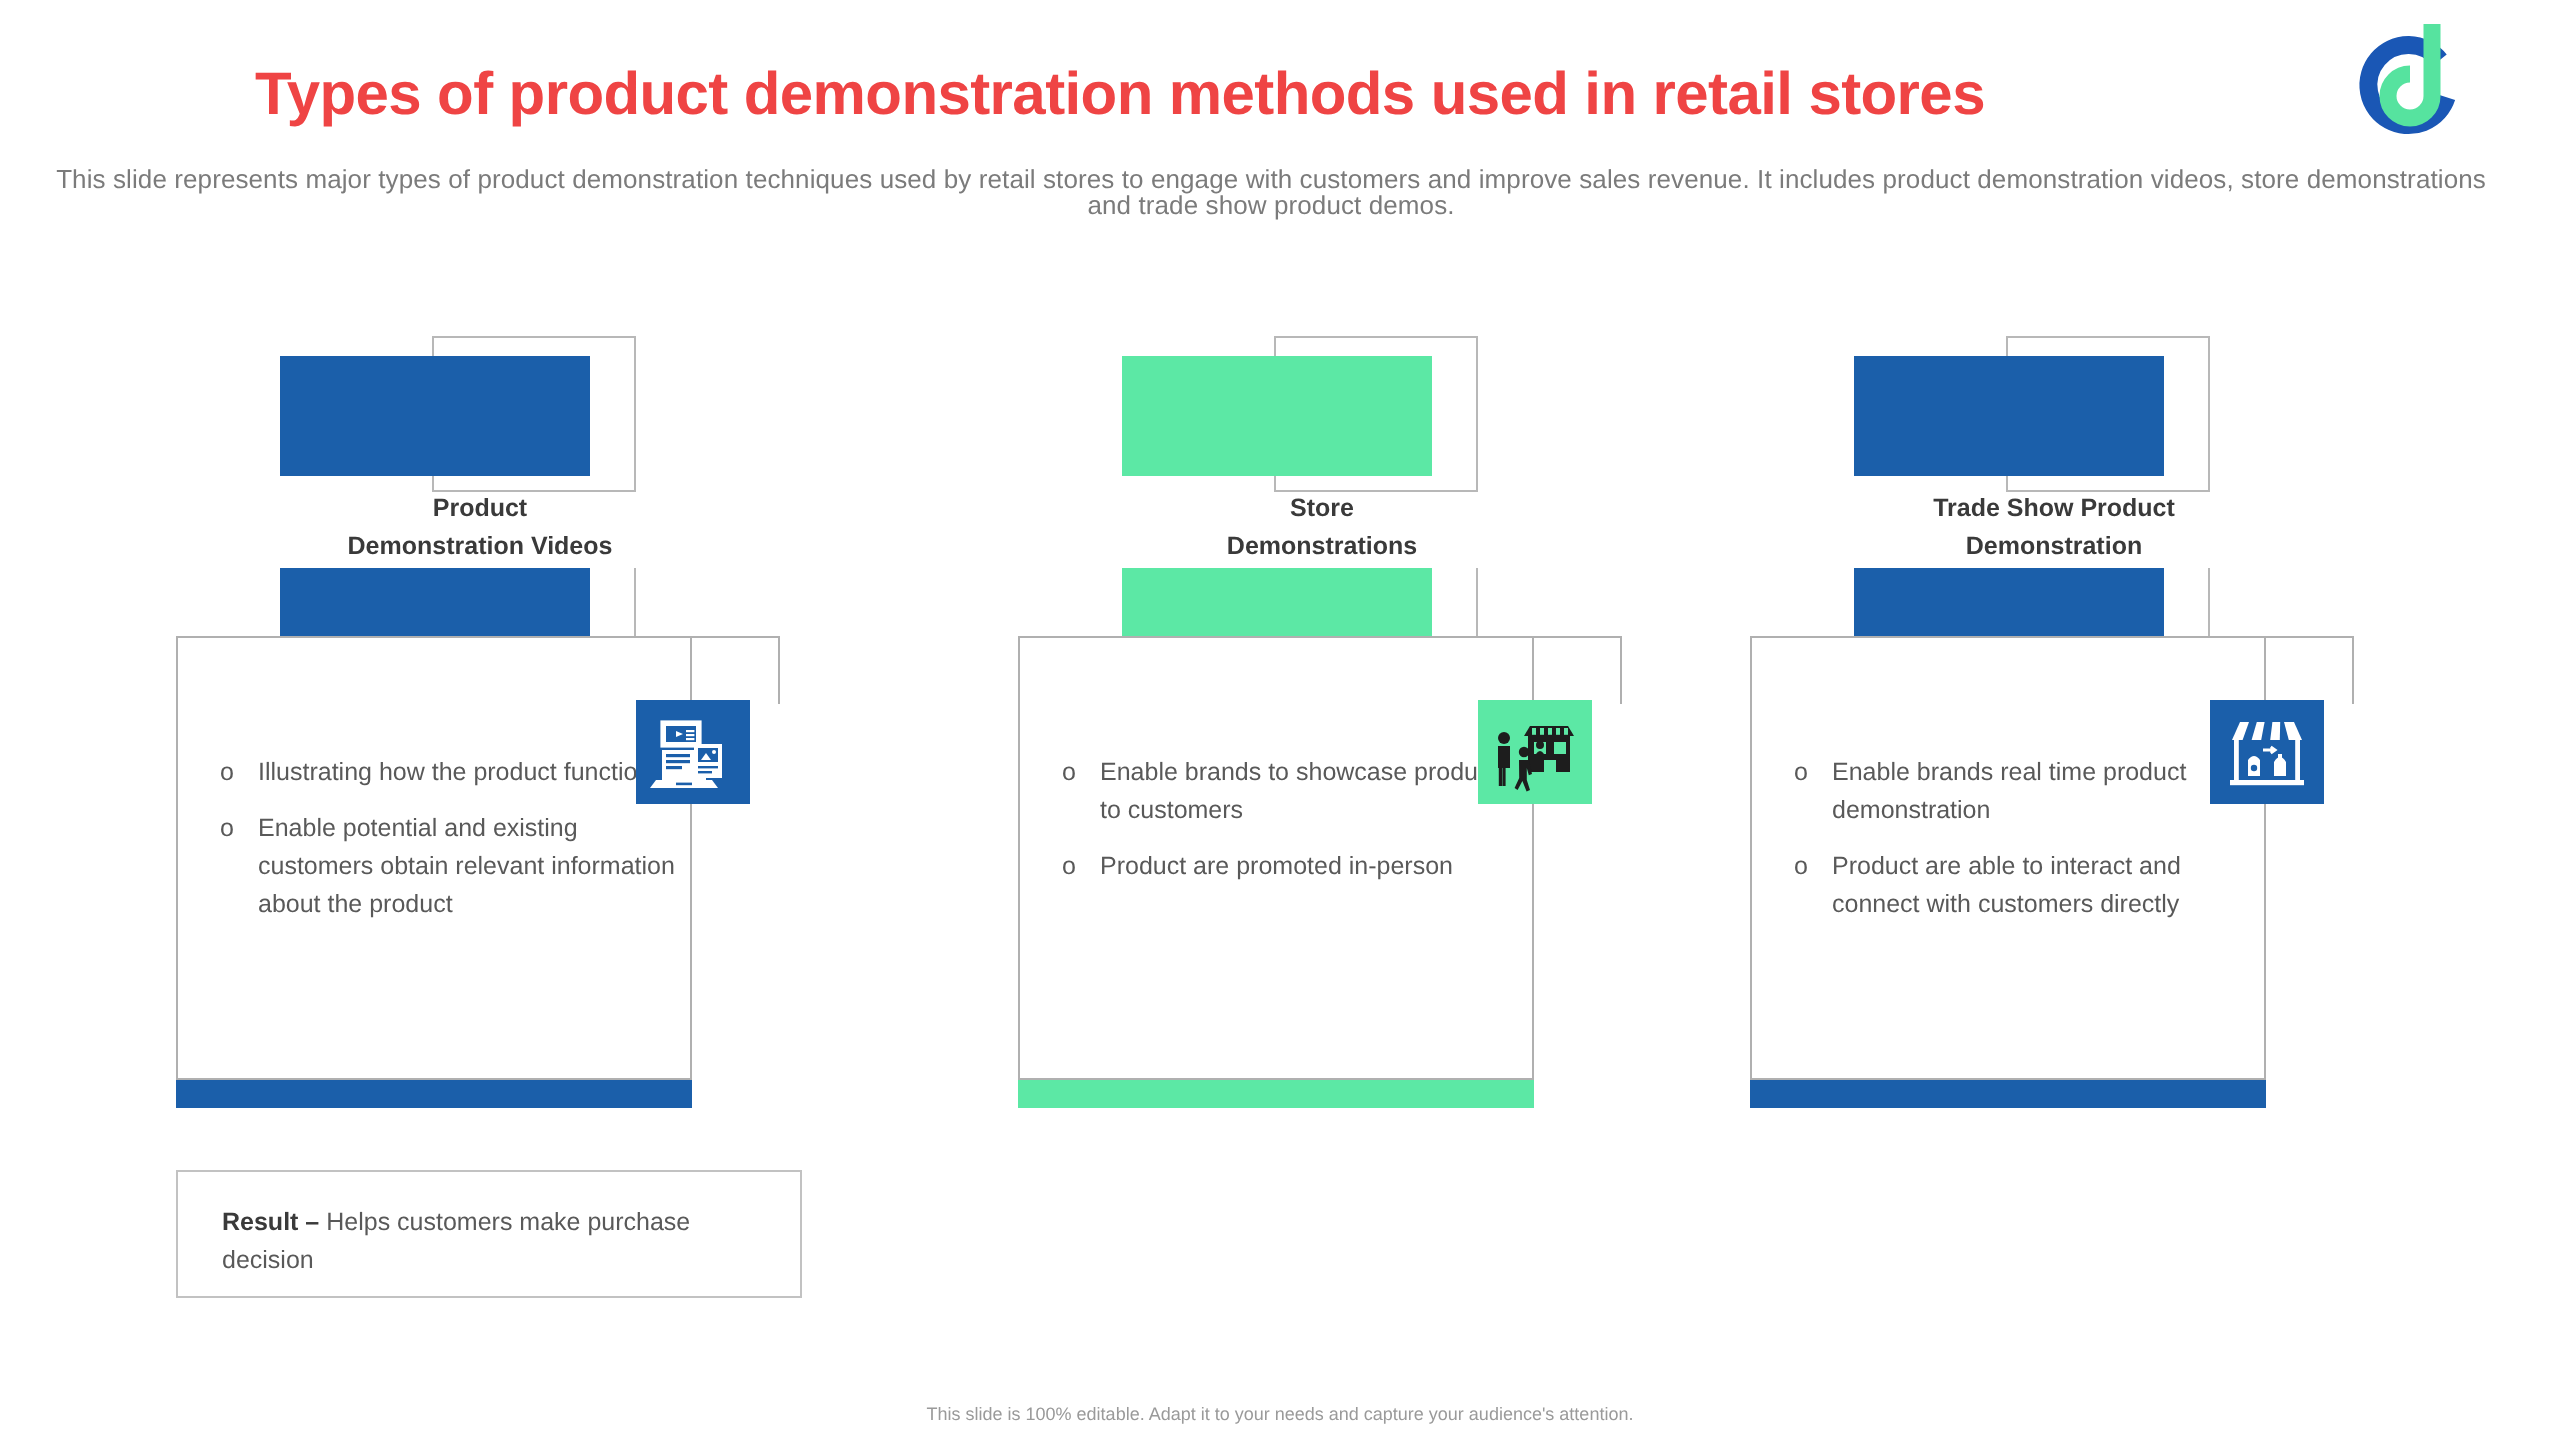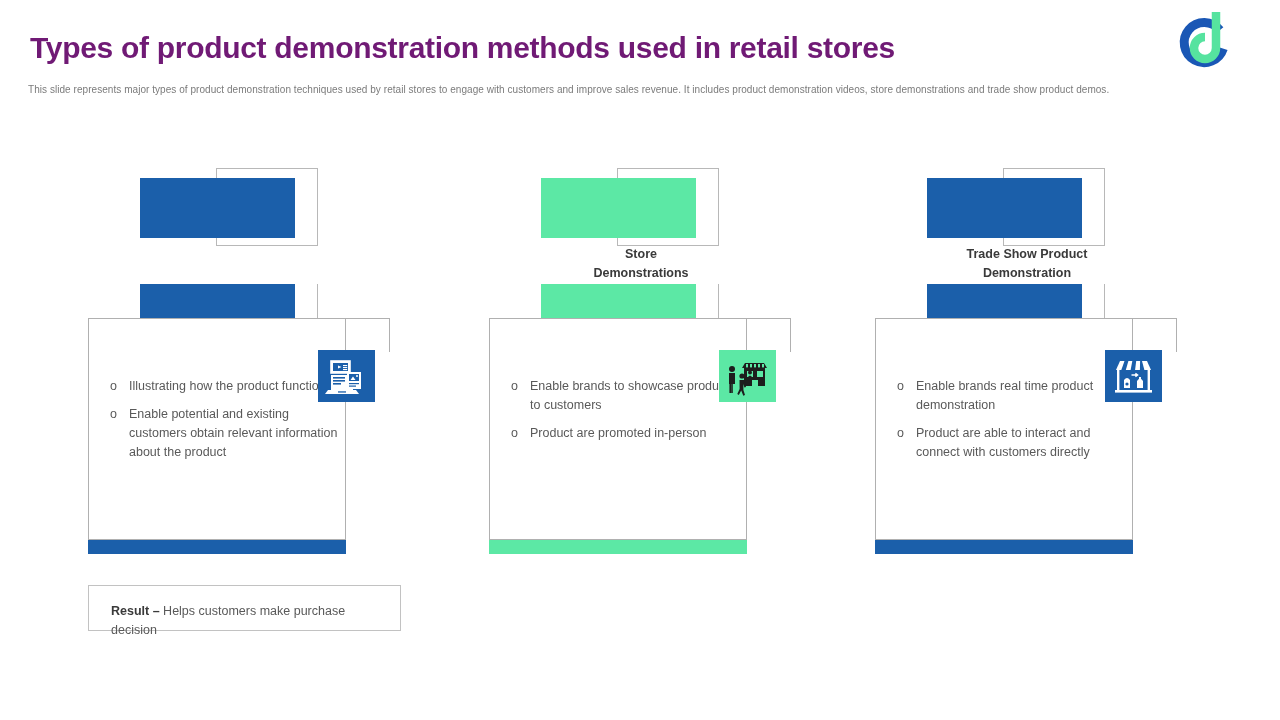--- a/index.html
+++ b/index.html
@@ -8,39 +8,41 @@
     background: #ffffff;
     font-family: "Liberation Sans", sans-serif;
     overflow: hidden;
   }
   #slide { position: relative; width: 1280px; height: 720px; background: #fff; }
 
   
   .title {
     position: absolute; left: 30px; top: 30px;
     width: 1060px;
-    font-size: 30px; font-weight: bold; color: #701a75;
+    font-size: 30px; font-weight: bold; color: #ef4444;
     letter-spacing: -0.3px;
     line-height: 36px;
     white-space: nowrap;
+    text-align: center;
   }
   .subtitle {
     position: absolute; left: 28px; top: 83px;
     width: 1215px;
-    font-size: 10px; color: #7b7b7b; line-height: 13px;
+    font-size: 13px; color: #7b7b7b; line-height: 13px;
     letter-spacing: 0.05px;
+    text-align: center;
   }
 
   
   .logo { position: absolute; right: 34px; top: 8px; width: 70px; height: 72px; }
 
   
   .col { position: absolute; top: 0; height: 720px; }
   .col-1 { left: 88px;  width: 300px; }
-  .col-2 { left: 489px; width: 300px; }
+  .col-2 { left: 509px; width: 300px; }
   .col-3 { left: 875px; width: 300px; }
 
   
   .ghost-top {
     position: absolute; left: 128px; top: 168px;
     width: 102px; height: 78px;
     border: 1px solid #b8b8b8;
     border-left: none;
   }
   .ghost-top-l {
@@ -109,21 +111,21 @@
 
   .icon-box {
     position: absolute; left: 230px; top: 350px;
     width: 57px; height: 52px;
   }
   .icon-box svg { display: block; width: 100%; height: 100%; }
 
   
   .result {
     position: absolute; left: 0px; top: 585px;
-    width: 313px; height: 46px;
+    width: 313px; height: 64px;
     border: 1px solid #c2c2c2;
     background: #fff;
   }
   .result-text {
     position: absolute; left: 22px; top: 16px;
     width: 280px;
     font-size: 12.5px; line-height: 19px; color: #595959;
   }
   .result-text b { color: #3a3a3a; font-weight: bold; }
 
@@ -146,20 +148,24 @@
       <path d="M48 36 a20 20 0 1 1 -9 -16.6" fill="none" stroke="#1a57b5" stroke-width="9" stroke-linecap="butt" transform="rotate(18 33 36)"></path>
       <path d="M40 4 L40 40 a11 11 0 1 1 -11 -11" fill="none" stroke="#56e39f" stroke-width="8.5" stroke-linecap="butt"></path>
     </svg>
   </div>
 
   <div class="col col-1">
     <div class="ghost-top"></div>
     <div class="ghost-top-l"></div>
     <div class="block-top" style="background:#1b5faa"></div>
 
+    <div class="heading">
+      <span>Product</span><br>
+      <span>Demonstration Videos</span>
+    </div>
 
     <div class="ghost-mid"></div>
     <div class="block-mid" style="background:#1b5faa"></div>
 
     <div class="card-stub"></div>
     <div class="card-stub-v"></div>
 
     <div class="card">
       <div class="bullets">
         <div class="bullet">
@@ -313,13 +319,14 @@
 
         <path d="M32 31 q3 -5 6 0 v7 h-6 Z" fill="#ffffff"></path>
         <rect x="34" y="27" width="2" height="3" fill="#ffffff"></rect>
 
         <path d="M26.5 25 h5.5 M30.4 23.4 L32.6 25 L30.4 26.6" fill="none" stroke="#ffffff" stroke-width="1.4"></path>
       </svg>
     </div>
 
   </div>
 
+  <div class="footer">This slide is 100% editable. Adapt it to your needs and capture your audience's attention.</div>
 </div>
 
 </body></html>

